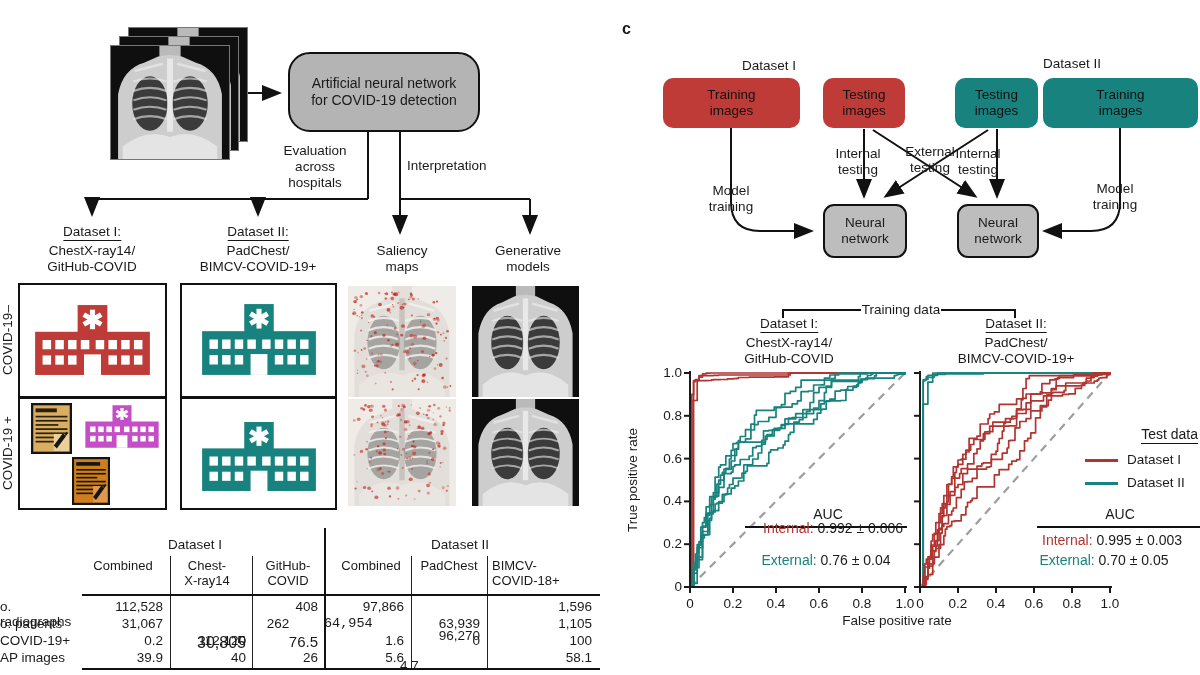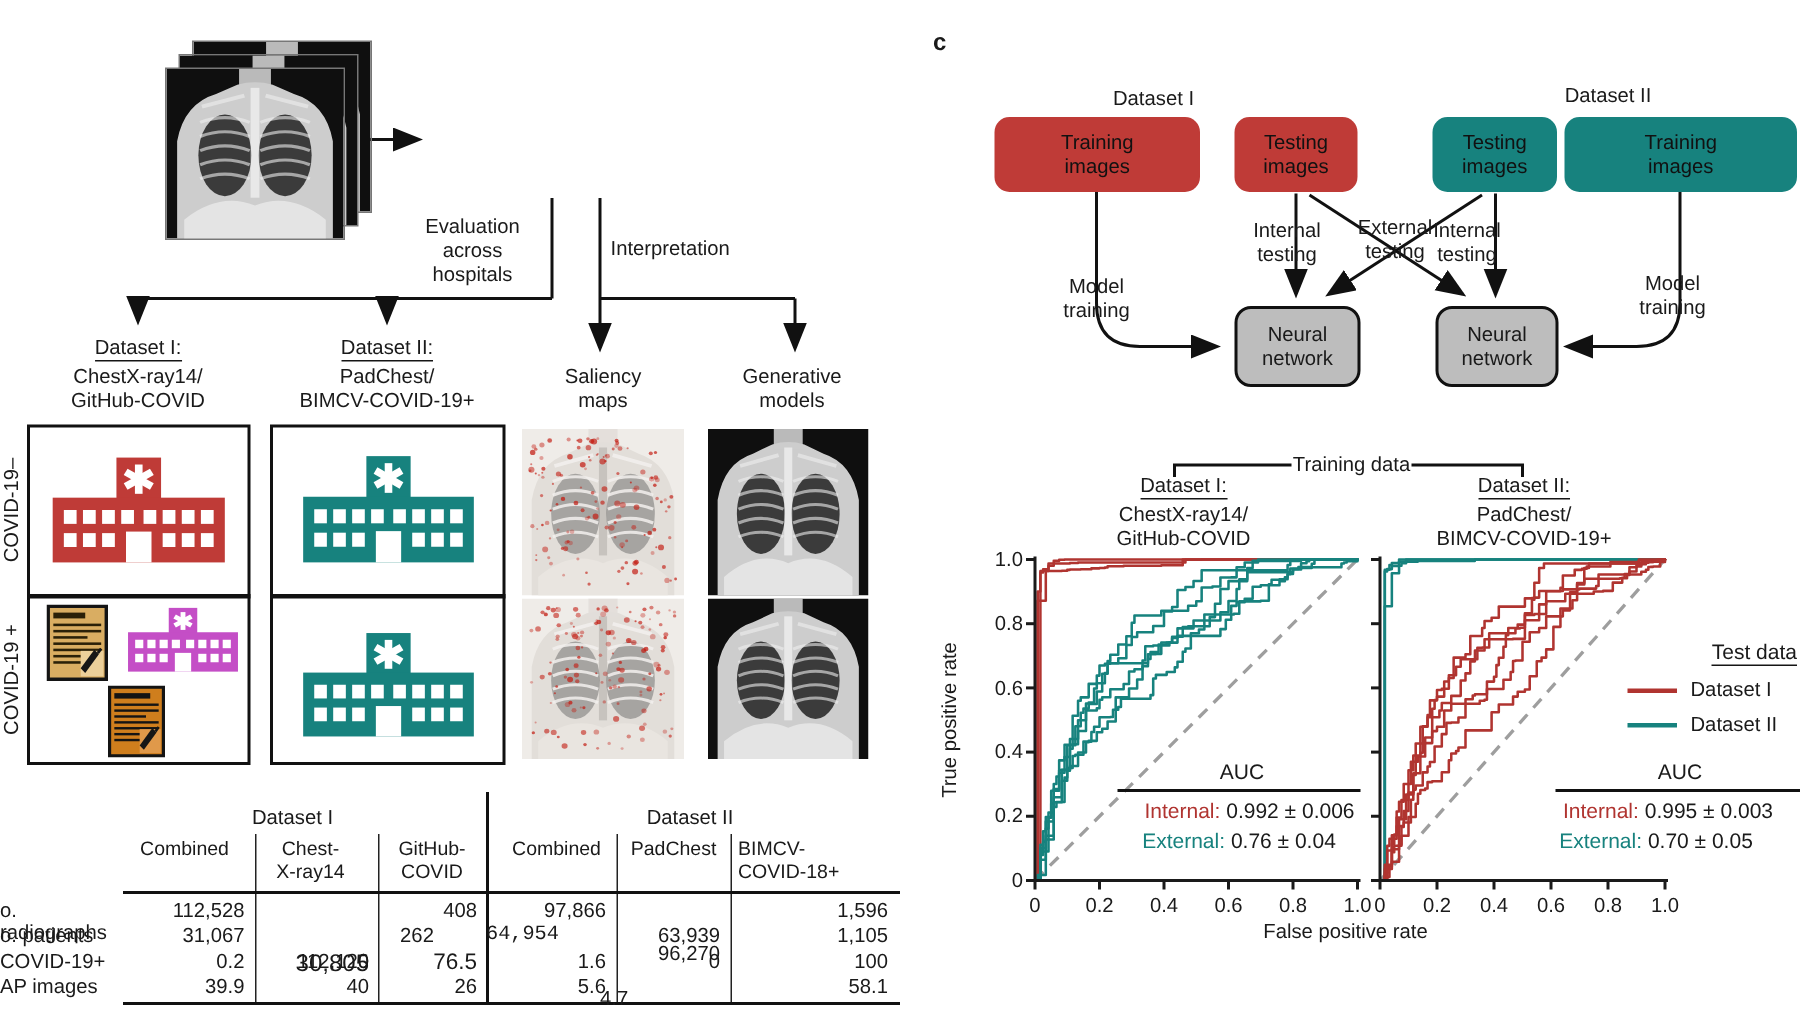--- a/index.html
+++ b/index.html
@@ -171,20 +171,24 @@
         <path d="M19,61 Q33,55 47,61" stroke="rgba(238,238,238,0.6)" stroke-width="2" fill="none"></path>
         <path d="M53,61 Q67,55 81,61" stroke="rgba(238,238,238,0.6)" stroke-width="2" fill="none"></path>
         <path d="M19,70 Q33,64 47,70" stroke="rgba(238,238,238,0.6)" stroke-width="2" fill="none"></path>
         <path d="M53,70 Q67,64 81,70" stroke="rgba(238,238,238,0.6)" stroke-width="2" fill="none"></path>
         <rect x="47.5" y="12" width="5" height="70" fill="rgba(255,255,255,0.55)"></rect>
         <path d="M20,24 L44,17 M56,17 L80,24" stroke="rgba(238,238,238,0.6)" stroke-width="2.5" fill="none"></path>
         <path d="M10,96 Q30,78 50,87 Q70,78 90,96 L90,108 L10,108 Z" fill="#e4e4e4"></path>
       </svg>
     </div>
 
+  <div class="abs roundedbox f14" style="left:288px;top:52px;width:192px;height:80px;background:#b4b4b4;border-radius:22px;">
+    <span class="pre">Artificial neural network
+for COVID-19 detection</span>
+  </div>
 
   <div class="abs cx ctr f13 pre" style="left:315px;top:143px;">Evaluation
 across
 hospitals</div>
   <div class="abs f13" style="left:407px;top:158px;">Interpretation</div>
 
   <div class="abs cx ctr f13" style="left:92px;top:224px;">
     <div><span class="u">Dataset I:</span></div>
     <div style="margin-top:3px;">ChestX-ray14/</div>
     <div>GitHub-COVID</div>
@@ -804,21 +808,21 @@
       <span class="f13">Dataset I</span>
     </div>
     <div style="margin-top:7px;display:flex;align-items:center;">
       <span style="display:inline-block;width:33px;height:3px;background:#17827e;margin-right:9px;"></span>
       <span class="f13">Dataset II</span>
     </div>
   </div>
 
   <div class="abs cx f14" style="left:828px;top:506px;">AUC</div>
   <div class="abs" style="left:745px;top:526px;width:162px;height:2px;background:#111;"></div>
-  <div class="abs cx f14" style="left:833px;top:532px;white-space:nowrap;">
+  <div class="abs cx f14" style="left:833px;top:520px;white-space:nowrap;">
     <span style="color:#b03430;">Internal:</span>
     <span>0.992 ± 0.006</span>
   </div>
   <div class="abs cx f14" style="left:826px;top:552px;white-space:nowrap;">
     <span style="color:#17827e;">External:</span>
     <span>0.76 ± 0.04</span>
   </div>
 
   <div class="abs cx f14" style="left:1120px;top:506px;">AUC</div>
   <div class="abs" style="left:1037px;top:526px;width:163px;height:2px;background:#111;"></div>

